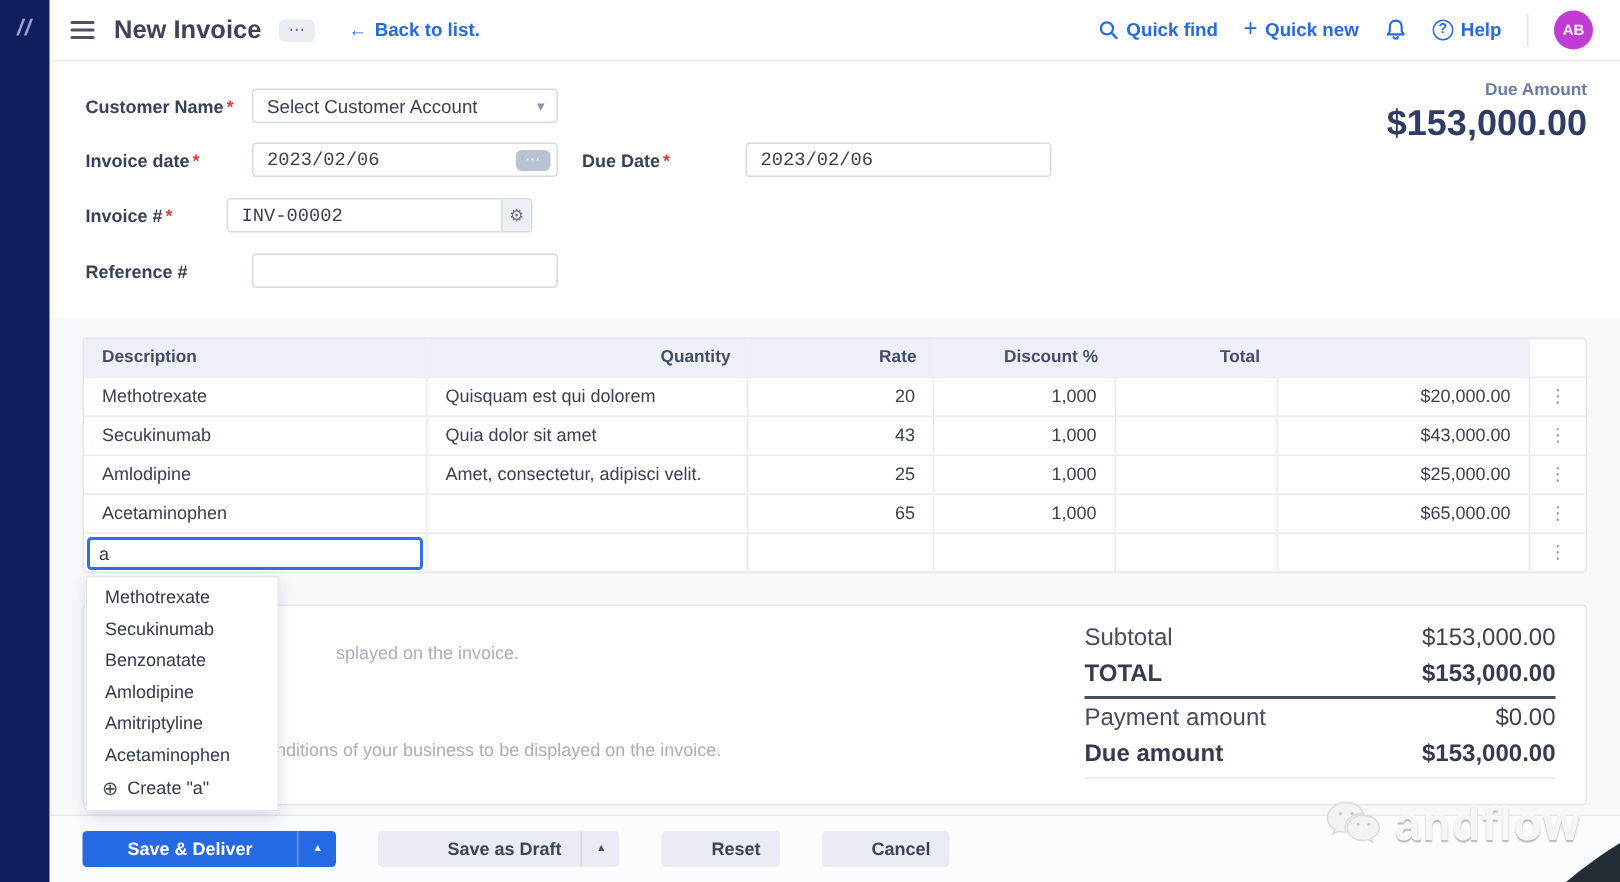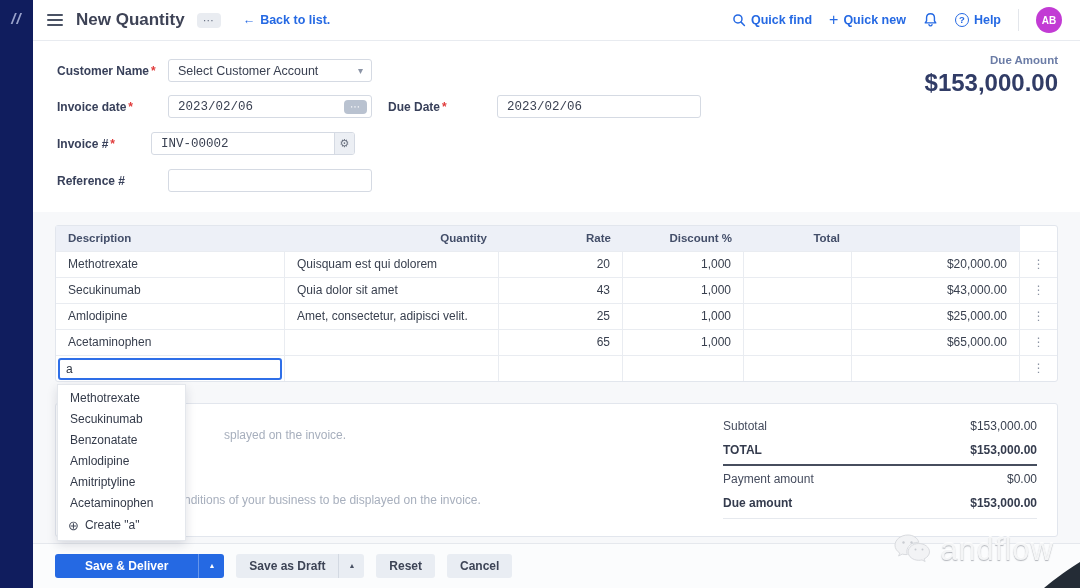--- a/index.html
+++ b/index.html
@@ -65,58 +65,58 @@
   .dd-item { height:21px; line-height:21px; padding:0 12px; font-size:12px; color:#333a49; cursor:pointer; white-space:nowrap; }
   .dd-create { display:flex; align-items:center; gap:6px; height:22px; padding:0 10px; font-size:12px; color:#333a49; cursor:pointer; }
   .dd-create .plus { font-size:13px; color:#454c5c; }
   
   .notes-panel { position:absolute; left:22px; top:191px; width:1003px; height:134px; background:#fff;
                  border:1px solid #e2e6ed; border-radius:3px; }
   .ph { position:absolute; font-size:12px; color:#a7afbd; white-space:nowrap; }
   .ph1 { left:128px; top:24px;margin-left:40px; }
   .ph2 { left:128px; top:89px; }
   .totals { position:absolute; right:20px; top:10px; width:314px; }
-  .trow { display:flex; justify-content:space-between; align-items:center; height:24px; font-size:12px; color:#454c5e; }
+  .trow { display:flex; justify-content:space-between; align-items:center; height:24px; font-size:16px; color:#454c5e; }
   .trow .tval { color:#39404f; }
   .trow.bold, .trow.bold .tval { font-weight:700; color:#343b4d; }
   .div-dark { border-top:2px solid #474e5e; margin:2px 0 1px; }
   .div-light { border-top:1px solid #e6e9ee; margin-top:3px; }
   
   .footer { position:absolute; left:33px; top:543px; width:1047px; height:45px; background:#fbfcfd;
             border-top:1px solid #e5e8ed; display:flex; align-items:center; padding-left:22px; }
   .btn { height:24px; line-height:24px; font-size:12px; font-weight:600; border-radius:3px; cursor:pointer; white-space:nowrap; }
   .split { display:flex; overflow:hidden; }
   .btn-blue { background:#2569e3; color:#fff; }
   .btn-blue .main { padding:0 30px; }
   .btn-blue .caret { padding:0 9px; border-left:1px solid rgba(255,255,255,.3); font-size:7px; display:flex; align-items:center; }
   .btn-grey { background:#e9edf3; color:#3d4456; }
   .btn-grey .main { padding:0 13px; }
   .btn-grey .caret { padding:0 9px; border-left:1px solid #d3d9e2; font-size:7px; color:#4a5264; display:flex; align-items:center; }
   .btn-plain { background:#e9edf3; color:#3d4456; padding:0 13px; }
-  .gap12 { margin-left:12px; }
+  .gap12 { margin-left:28px;padding-left:33px; }
   
   .watermark { position:absolute; right:26px; bottom:20px; display:flex; align-items:center; gap:7px; z-index:10; pointer-events:none; }
-  .wm-text { font-size:31px; font-weight:400; color:#f4f5f6; letter-spacing:1px;
+  .wm-text { font-size:31px; font-weight:700; color:#f4f5f6; letter-spacing:1px;
              text-shadow:0 1px 1px rgba(120,125,135,.55), 0 -1px 1px rgba(255,255,255,.9); }
   .corner-swoosh { position:absolute; right:0; bottom:0; z-index:11; pointer-events:none; }
 </style>
 </head>
 <body>
 
 <div class="sidebar">
   <span class="logo">//</span>
 </div>
 
 <div class="topbar">
   <div class="hamburger">
       <span></span>
       <span></span>
       <span></span>
     </div>
-  <div class="page-title">New Quantity</div>
+  <div class="page-title">New Invoice</div>
   <div class="more-pill">⋯</div>
   <div class="back-link">
     <span>←</span>
     <span>Back to list.</span>
   </div>
   <div class="top-right">
     <div class="top-action">
       <svg width="14" height="14" viewBox="0 0 16 16">
         <circle cx="6.8" cy="6.8" r="4.6" fill="none" stroke="#2569e3" stroke-width="1.7"></circle>
         <line x1="10.4" y1="10.4" x2="14.2" y2="14.2" stroke="#2569e3" stroke-width="1.7" stroke-linecap="round"></line>

